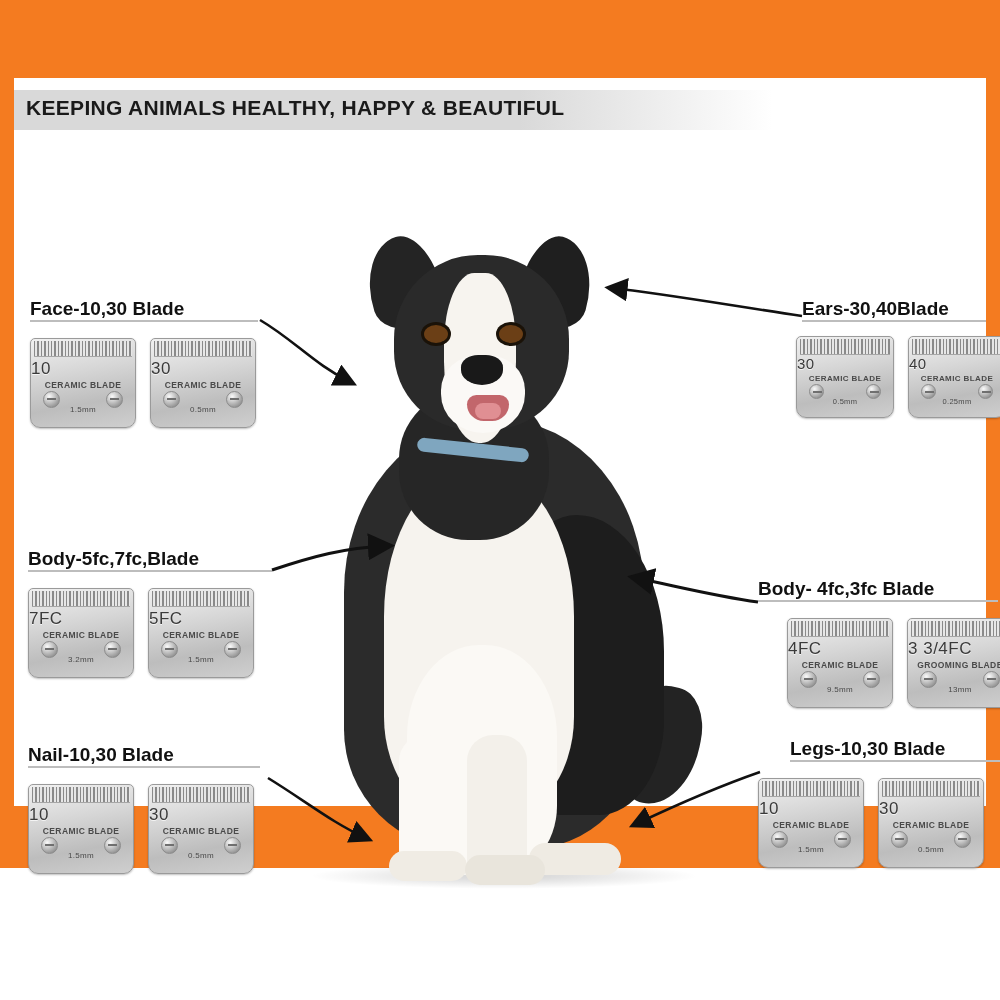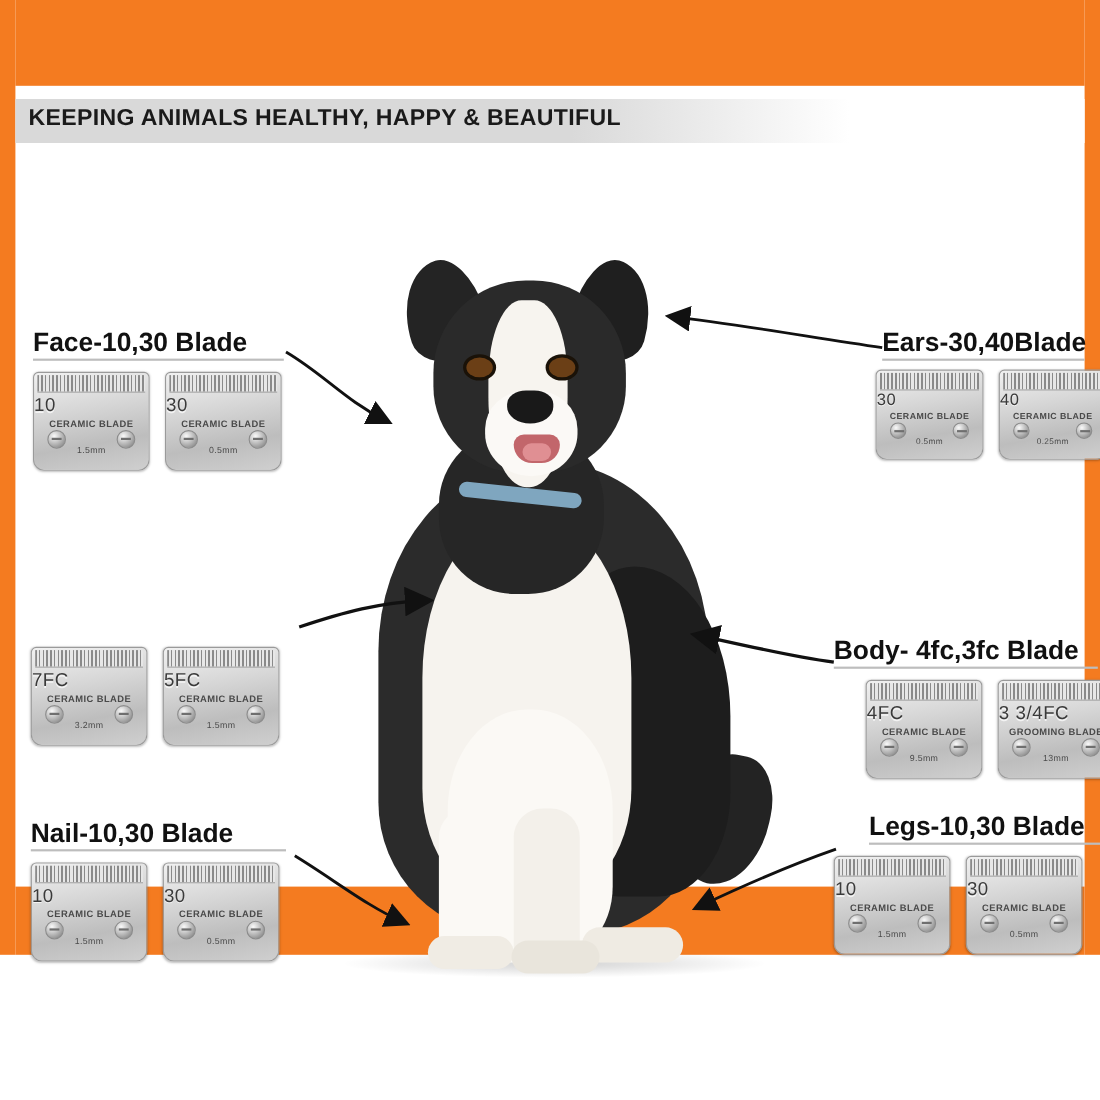--- a/index.html
+++ b/index.html
@@ -141,21 +141,21 @@
   }
   .tail{
     position:absolute;left:330px;top:470px;width:80px;height:120px;
     background:#232323;border-radius:50% 40% 55% 45%;
     transform:rotate(12deg);
   }
 
   
   .label{
     position:absolute;
-    font-size:24px;font-weight:bold;color:#111;
+    font-size:19px;font-weight:bold;color:#111;
     padding-bottom:0;
     white-space:nowrap;
   }
   .label.underline{ border-bottom:2px solid #bdbdbd; }
 
   
   .blade-group{ position:absolute; display:flex; gap:14px; }
   .blade{
     width:104px;height:88px;
     position:relative;
@@ -291,20 +291,21 @@
     <div class="blade sm">
       <div class="teeth"></div>
       <div class="num">40</div>
       <div class="sub">CERAMIC BLADE</div>
       <div class="screw l"></div>
       <div class="screw r"></div>
       <div class="mm">0.25mm</div>
     </div>
   </div>
 
+  <div class="label underline" style="left:14px;top:548px;width:244px;">Body-5fc,7fc,Blade</div>
   <div class="blade-group" style="left:14px;top:588px;">
     <div class="blade">
       <div class="teeth"></div>
       <div class="num">7FC</div>
       <div class="sub">CERAMIC BLADE</div>
       <div class="screw l"></div>
       <div class="screw r"></div>
       <div class="mm">3.2mm</div>
     </div>
     <div class="blade">

